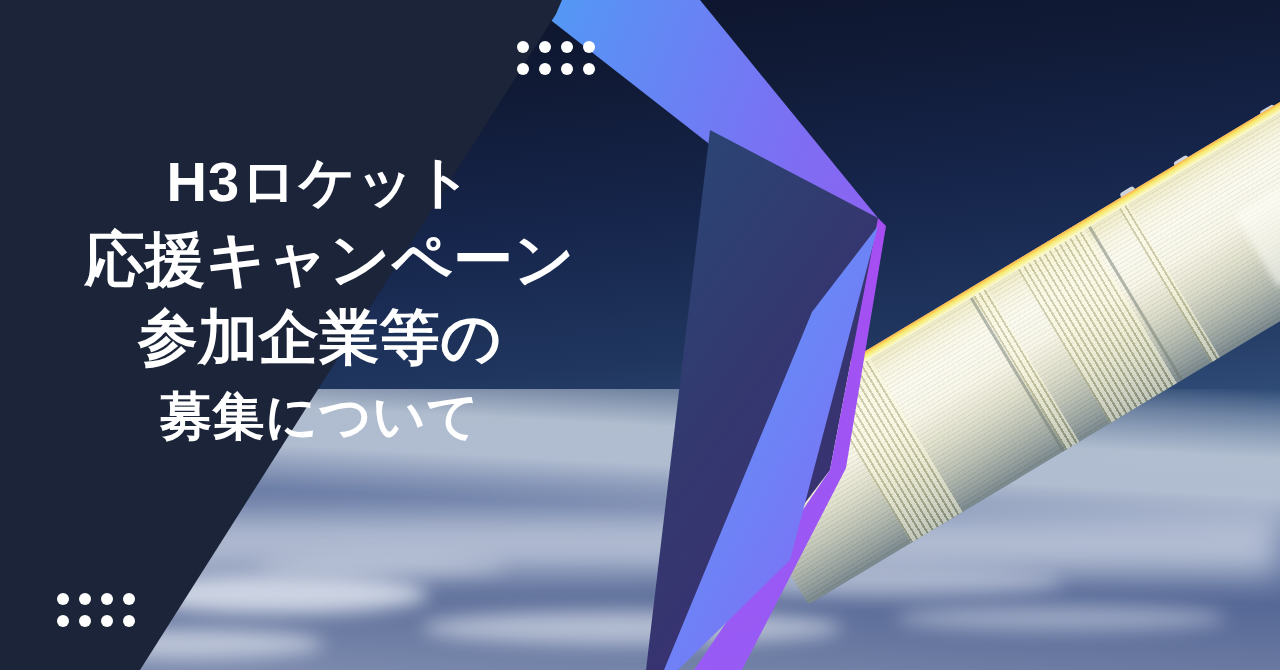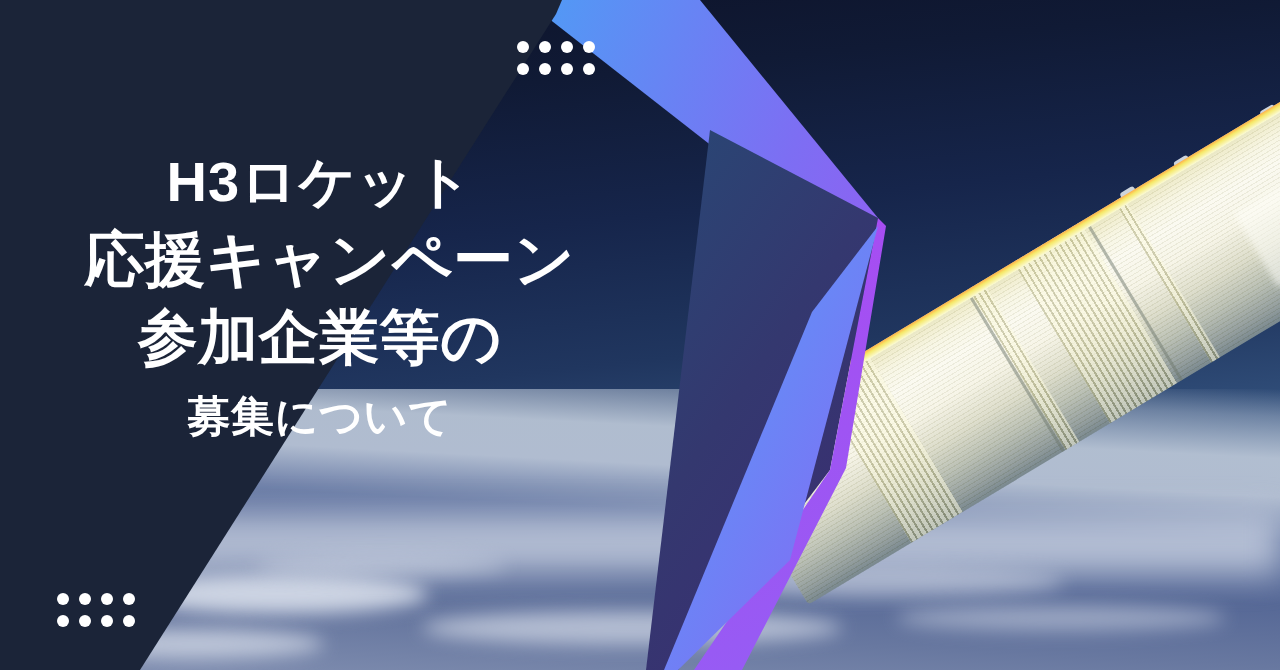--- a/index.html
+++ b/index.html
@@ -260,21 +260,21 @@
     font-weight: bold;
     font-size: 60px;
     line-height: 78px;
     letter-spacing: 0.5px;
     white-space: nowrap;
   }
   .headline .ln { display: block; }
   .headline .ln-1 { font-size: 56px; letter-spacing: 1px; }
   .headline .ln-2 { font-size: 60px; padding-left: 20px; }
   .headline .ln-3 { font-size: 60px; }
-  .headline .ln-4 { font-size: 43px; }
+  .headline .ln-4 { font-size: 52px; }
 </style>
 </head>
 <body>
 
 <div class="banner">
 
   <div class="photo">
     <div class="sky"></div>
 
     <div class="earth">

